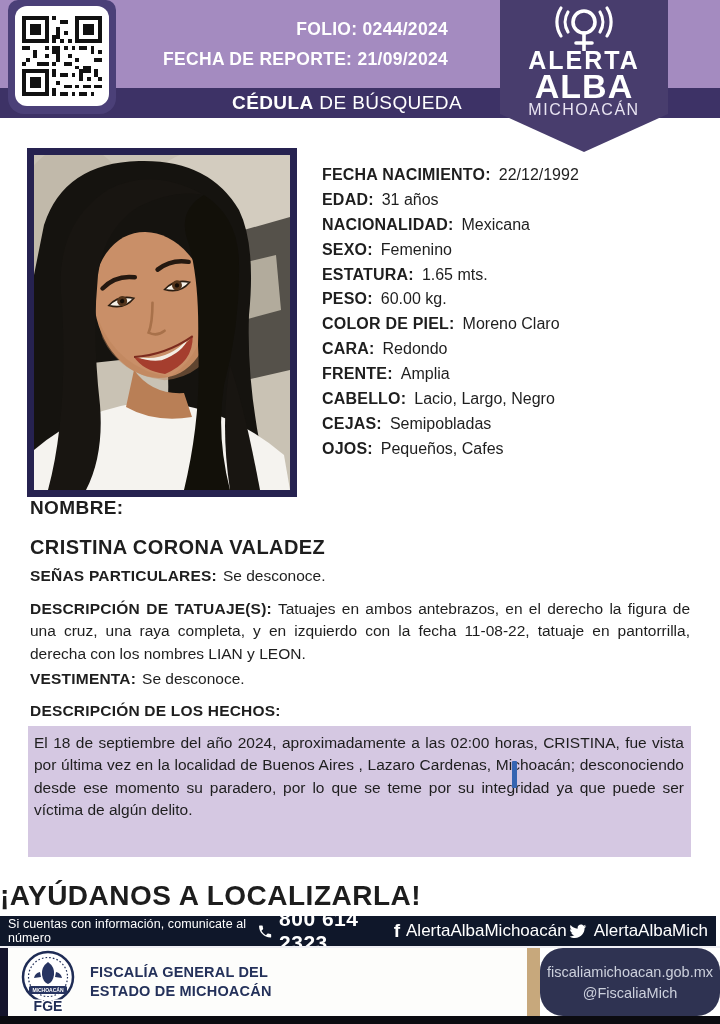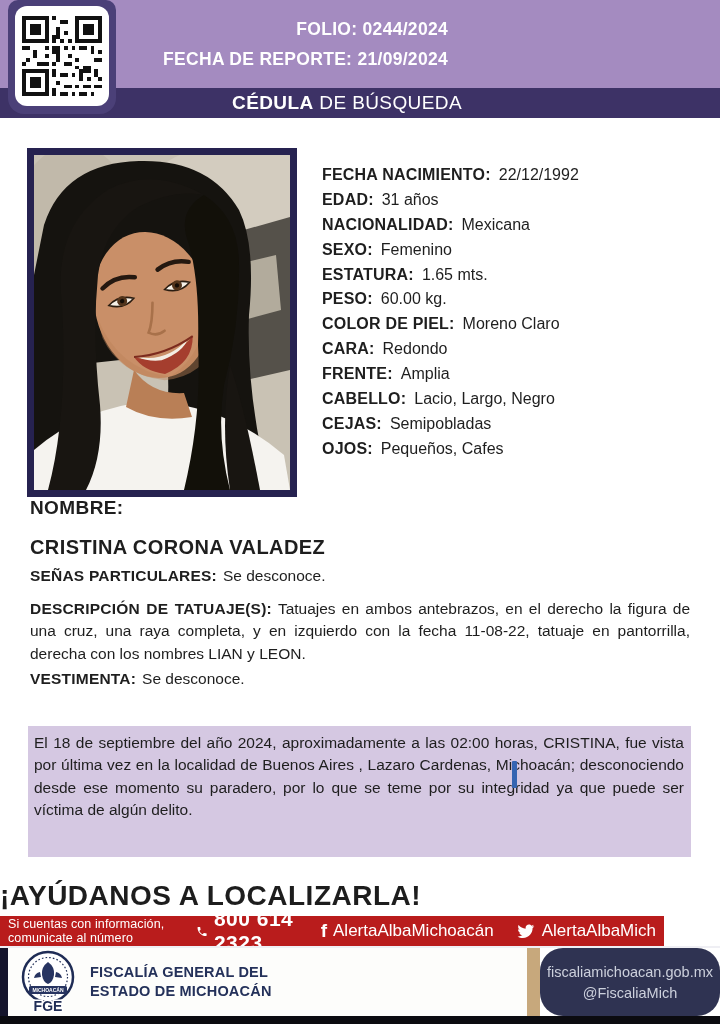--- a/index.html
+++ b/index.html
@@ -52,23 +52,23 @@
   .sec-text{margin-left:6px;margin-top:9px;}
   .hechos-label{position:absolute;left:30px;top:702px;font-size:15.5px;font-weight:bold;letter-spacing:.2px;}
   .hechos-block{position:absolute;left:28px;top:726px;width:663px;height:131px;background:#d5c8e2;}
   .hechos-text{margin:0;padding:6px 7px 0 6px;font-size:15.5px;line-height:22.4px;text-align:justify;}
   .text-cursor{position:absolute;left:484px;top:35px;width:5px;height:27px;background:#3565b2;border-radius:1px;}
 
   .cta{position:absolute;left:0;top:880px;width:672px;text-align:left;
        font-size:28px;font-weight:bold;letter-spacing:.5px;color:#1d1d1d;}
 
   
-  .contact-bar{position:absolute;left:0;top:916px;width:664px;height:30px;background:#b91c1c;
+  .contact-bar{position:absolute;left:0;top:916px;width:716px;height:30px;background:#0f172a;
                display:flex;align-items:center;justify-content:space-between;
-               padding:0 8px;box-sizing:border-box;color:#ffffff;gap:21px;}
+               padding:0 8px;box-sizing:border-box;color:#ffffff;}
   .bar-group{display:flex;align-items:center;gap:6px;}
   .bar-info{font-size:12.5px;letter-spacing:.1px;}
   .bar-phone{font-size:21px;font-weight:bold;letter-spacing:.5px;}
   .fb-glyph{font-size:19px;font-weight:bold;}
   .bar-social{font-size:17px;}
   .icon-svg{display:block;}
 
   
   .footer{position:absolute;left:0;top:946px;width:720px;height:70px;display:flex;
           border-top:2px solid #efeff4;box-sizing:border-box;}
@@ -160,20 +160,34 @@
             <rect x="10" y="20" width="2" height="1"></rect>
             <rect x="13" y="20" width="1" height="1"></rect>
           <rect x="15" y="20" width="2" height="1"></rect>
             <rect x="18" y="20" width="1" height="1"></rect>
             <rect x="20" y="16" width="1" height="1"></rect>
         </g>
       </svg>
     </div>
   </div>
 
+  <div class="badge">
+    <svg class="badge-logo" viewBox="0 0 84 46" fill="none" stroke="#ffffff" stroke-linecap="round">
+      <circle cx="42" cy="17" r="11" stroke-width="3.6"></circle>
+      <line x1="42" y1="28" x2="42" y2="45" stroke-width="3.6"></line>
+      <line x1="34" y1="38" x2="50" y2="38" stroke-width="3.6"></line>
+      <path d="M26 7 A19 19 0 0 0 26 27" stroke-width="3.2"></path>
+      <path d="M19 3 A26 26 0 0 0 19 31" stroke-width="3.2"></path>
+      <path d="M58 7 A19 19 0 0 1 58 27" stroke-width="3.2"></path>
+      <path d="M65 3 A26 26 0 0 1 65 31" stroke-width="3.2"></path>
+    </svg>
+    <div class="badge-l1">ALERTA</div>
+    <div class="badge-l2">ALBA</div>
+    <div class="badge-l3">MICHOACÁN</div>
+  </div>
 
   <div class="photo">
     <svg width="256" height="335" viewBox="0 0 256 335">
       <rect x="0" y="0" width="256" height="335" fill="#c9c2b4"></rect>
       <ellipse cx="200" cy="40" rx="90" ry="50" fill="#d3ccbf"></ellipse>
       <ellipse cx="40" cy="70" rx="60" ry="80" fill="#c1b9aa"></ellipse>
 
       <polygon points="150,92 256,62 256,215 168,235" fill="#55514a"></polygon>
       <polygon points="180,115 242,100 247,155 192,170" fill="#b2ab9c"></polygon>
 
@@ -227,20 +241,21 @@
 
   <div class="nombre-label">NOMBRE:</div>
   <div class="nombre-value">CRISTINA CORONA VALADEZ</div>
 
   <div class="senas"><span class="sec-label">SEÑAS PARTICULARES:</span><span class="sec-text">Se desconoce.</span></div>
 
   <p class="tatuajes"><span class="sec-label">DESCRIPCIÓN DE TATUAJE(S):</span><span class="sec-text">Tatuajes en ambos antebrazos, en el derecho la figura de una cruz, una raya completa, y en izquierdo con la fecha 11-08-22, tatuaje en pantorrilla, derecha con los nombres LIAN y LEON.</span></p>
 
   <div class="vestimenta"><span class="sec-label">VESTIMENTA:</span><span class="sec-text">Se desconoce.</span></div>
 
+  <div class="hechos-label">DESCRIPCIÓN DE LOS HECHOS:</div>
   <div class="hechos-block">
     <p class="hechos-text">El 18 de septiembre del año 2024, aproximadamente a las 02:00 horas, CRISTINA, fue vista por última vez en la localidad de Buenos Aires , Lazaro Cardenas, Michoacán; desconociendo desde ese momento su paradero, por lo que se teme por su integridad ya que puede ser víctima de algún delito.</p>
     <div class="text-cursor"></div>
   </div>
 
   <div class="cta">¡AYÚDANOS A LOCALIZARLA!</div>
 
   <div class="contact-bar">
     <div class="bar-group">
       <span class="bar-info">Si cuentas con información, comunicate al número</span>

